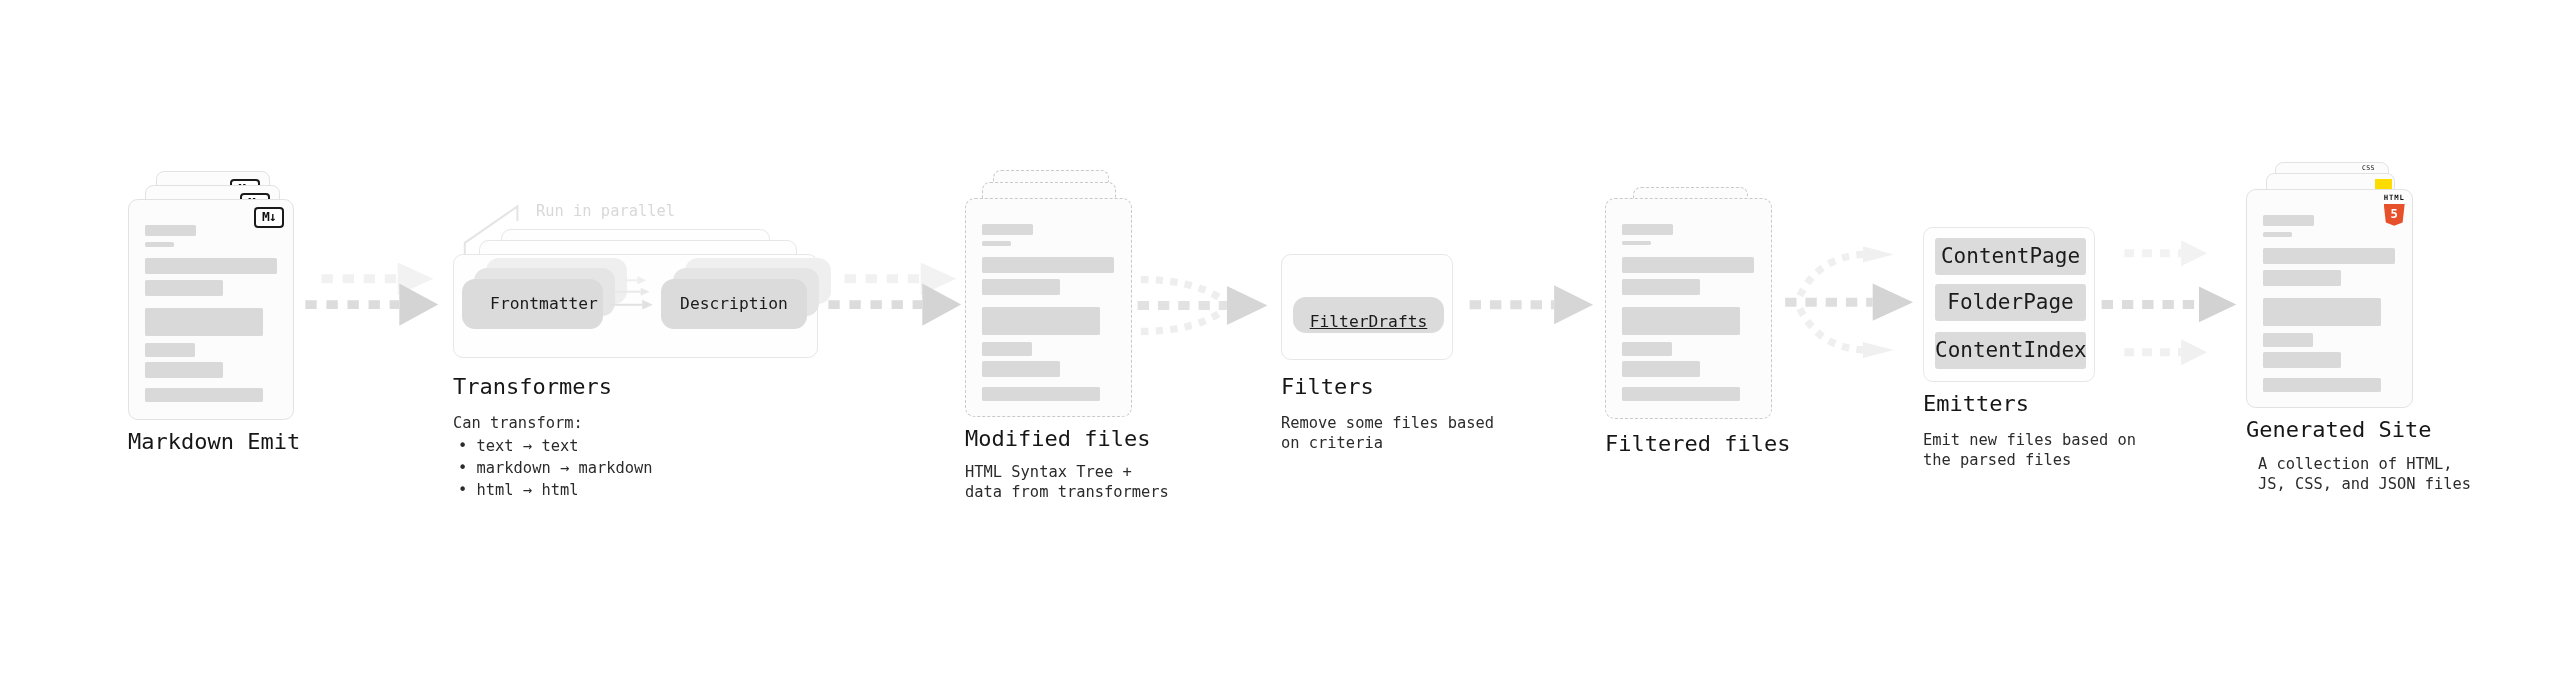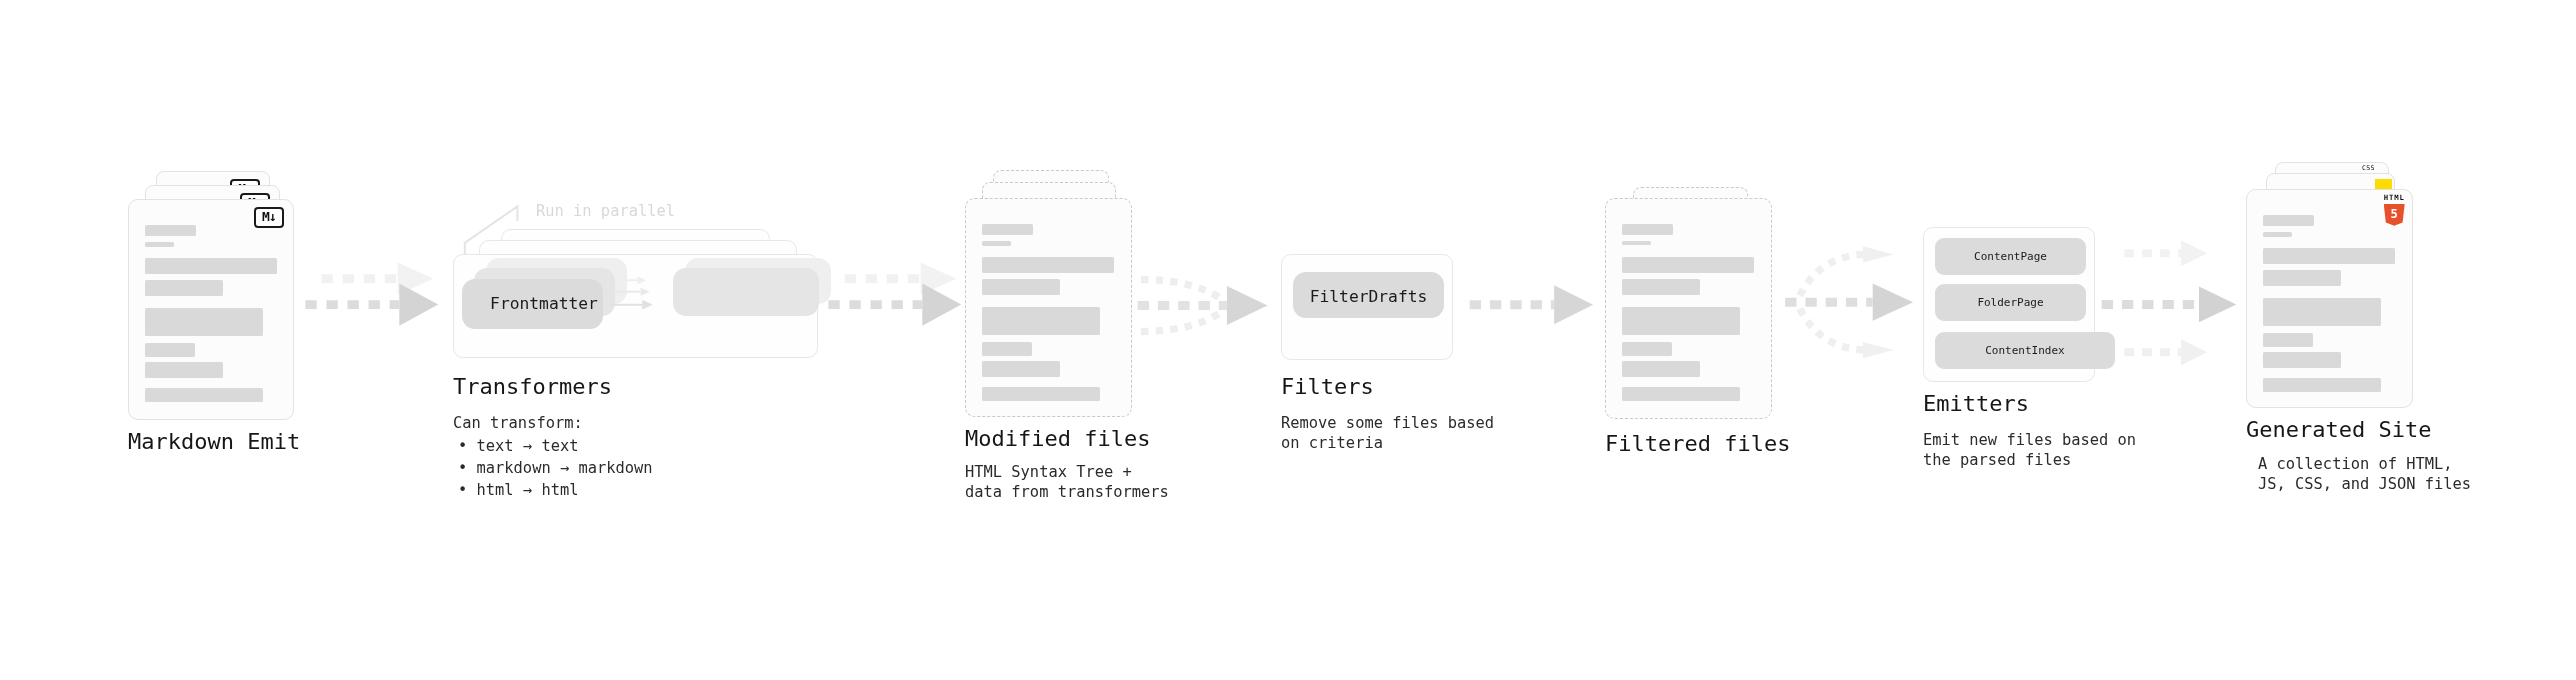--- a/index.html
+++ b/index.html
@@ -29,21 +29,21 @@
     width:21px;height:22px;margin-top:1.6px;color:#ffffff;font-size:12.2px;font-weight:bold;line-height:21px;
     clip-path:polygon(0% 0%,100% 0%,90% 85%,50% 100%,10% 85%);
   }
   
   .obox{position:absolute;background:#fefefe;border:1.6px solid #e7e7e7;border-radius:9.8px;box-sizing:border-box;}
   
   .pill{position:absolute;background:#dbdbdb;border-radius:13px;color:#1b1b1b;
         font-size:16.3px;text-align:center;box-sizing:border-box;}
   .pill.echo1{background:#e5e5e5;}
   .pill.echo2{background:#efefef;}
-  .pill.small{border-radius:9px;font-size:11px;}
+  .pill.small{border-radius:3px;font-size:21px;}
   
   .h{position:absolute;font-size:22px;line-height:24.4px;color:#161616;white-space:pre;}
   .cap{position:absolute;font-size:15.4px;line-height:19.5px;color:#2b2b2b;white-space:pre-line;}
   .bullets{position:absolute;font-size:15.4px;line-height:22px;color:#2b2b2b;}
   .annotation{position:absolute;font-size:15.4px;color:#d8d8d8;white-space:pre;}
   svg.arrow{position:absolute;overflow:visible;}
 </style>
 </head>
 <body>
 
@@ -91,20 +91,21 @@
   <div class="obox" style="left:501px;top:229px;width:269px;height:105px;"></div>
   <div class="obox" style="left:479px;top:240px;width:318px;height:107px;"></div>
   <div class="obox" style="left:453px;top:254px;width:365px;height:104px;"></div>
 
   <div class="pill echo2" style="left:486px;top:258px;width:141px;height:46px;"></div>
   <div class="pill echo1" style="left:474px;top:268px;width:141px;height:48px;"></div>
   <div class="pill" style="left:462px;top:279px;width:141px;height:50px;line-height:50px;padding-left:23px;">Frontmatter</div>
 
   <div class="pill echo2" style="left:685px;top:258px;width:146px;height:46px;"></div>
   <div class="pill echo1" style="left:673px;top:268px;width:146px;height:48px;"></div>
+  <div class="pill" style="left:661px;top:279px;width:146px;height:50px;line-height:50px;">Description</div>
 
   <svg class="arrow" style="left:608px;top:273px;" width="49" height="39" viewBox="0 0 60 48">
     <g>
       <line x1="8" y1="9" x2="36" y2="9" stroke="#eeeeee" stroke-width="2.5"></line>
       <polygon points="36,4 36,14 47,9" fill="#eeeeee"></polygon>
       <line x1="8" y1="23" x2="40" y2="23" stroke="#e9e9e9" stroke-width="2.5"></line>
       <polygon points="40,18 40,28 51,23" fill="#e9e9e9"></polygon>
       <line x1="2" y1="39" x2="42" y2="39" stroke="#e1e1e1" stroke-width="2.5"></line>
       <polygon points="42,33 42,45 55,39" fill="#e1e1e1"></polygon>
     </g>
@@ -150,21 +151,21 @@
 data from transformers</div>
 
   <svg class="arrow" style="left:1136px;top:268px;" width="138" height="75" viewBox="0 0 170 92">
     <path d="M6,14 Q72,14 108,40" fill="none" stroke="#eeeeee" stroke-width="9" stroke-dasharray="9 9"></path>
     <path d="M6,78 Q72,78 108,52" fill="none" stroke="#eeeeee" stroke-width="9" stroke-dasharray="9 9"></path>
     <line x1="2" y1="46" x2="112" y2="46" stroke="#e2e2e2" stroke-width="11" stroke-dasharray="14 11"></line>
     <polygon points="112,22 112,70 162,46" fill="#d6d6d6"></polygon>
   </svg>
 
   <div class="obox" style="left:1281px;top:254px;width:172px;height:106px;"></div>
-  <div class="pill" style="left:1293px;top:272px;width:151px;height:46px;line-height:50px;">FilterDrafts</div>
+  <div class="pill" style="left:1293px;top:297px;width:151px;height:36px;line-height:50px;text-decoration:underline;">FilterDrafts</div>
   <div class="h" style="left:1281px;top:375px;">Filters</div>
   <div class="cap" style="left:1281px;top:414px;">Remove some files based
 on criteria</div>
 
   <svg class="arrow" style="left:1468px;top:277px;" width="130" height="57" viewBox="0 0 160 70">
     <line x1="2" y1="34" x2="106" y2="34" stroke="#dedede" stroke-width="11" stroke-dasharray="14 11"></line>
     <polygon points="106,10 106,58 154,34" fill="#d6d6d6"></polygon>
   </svg>
 
   <div class="abs" style="left:1605px;top:187px;width:167px;height:232px;">
@@ -189,21 +190,21 @@
     <polygon points="96,9 96,29 134,19" fill="#f0f0f0"></polygon>
     <path d="M18,86 Q42,134 96,137" fill="none" stroke="#efefef" stroke-width="9" stroke-dasharray="9 9"></path>
     <polygon points="96,127 96,147 134,137" fill="#f0f0f0"></polygon>
     <line x1="0" y1="78" x2="108" y2="78" stroke="#dedede" stroke-width="11" stroke-dasharray="14 11"></line>
     <polygon points="108,55 108,101 158,78" fill="#d4d4d4"></polygon>
   </svg>
 
   <div class="obox" style="left:1923px;top:227px;width:172px;height:155px;"></div>
   <div class="pill small" style="left:1935px;top:238px;width:151px;height:37px;line-height:37px;">ContentPage</div>
   <div class="pill small" style="left:1935px;top:284px;width:151px;height:37px;line-height:37px;">FolderPage</div>
-  <div class="pill small" style="left:1935px;top:332px;width:180px;height:37px;line-height:37px;">ContentIndex</div>
+  <div class="pill small" style="left:1935px;top:332px;width:151px;height:37px;line-height:37px;">ContentIndex</div>
   <div class="h" style="left:1923px;top:392px;">Emitters</div>
   <div class="cap" style="left:1923px;top:431px;">Emit new files based on
 the parsed files</div>
 
   <svg class="arrow" style="left:2100px;top:237px;" width="142" height="130" viewBox="0 0 175 160">
     <g>
       <line x1="30" y1="20" x2="100" y2="20" stroke="#f2f2f2" stroke-width="10" stroke-dasharray="12 10"></line>
       <polygon points="100,4 100,36 132,20" fill="#f2f2f2"></polygon>
     </g>
     <g>

